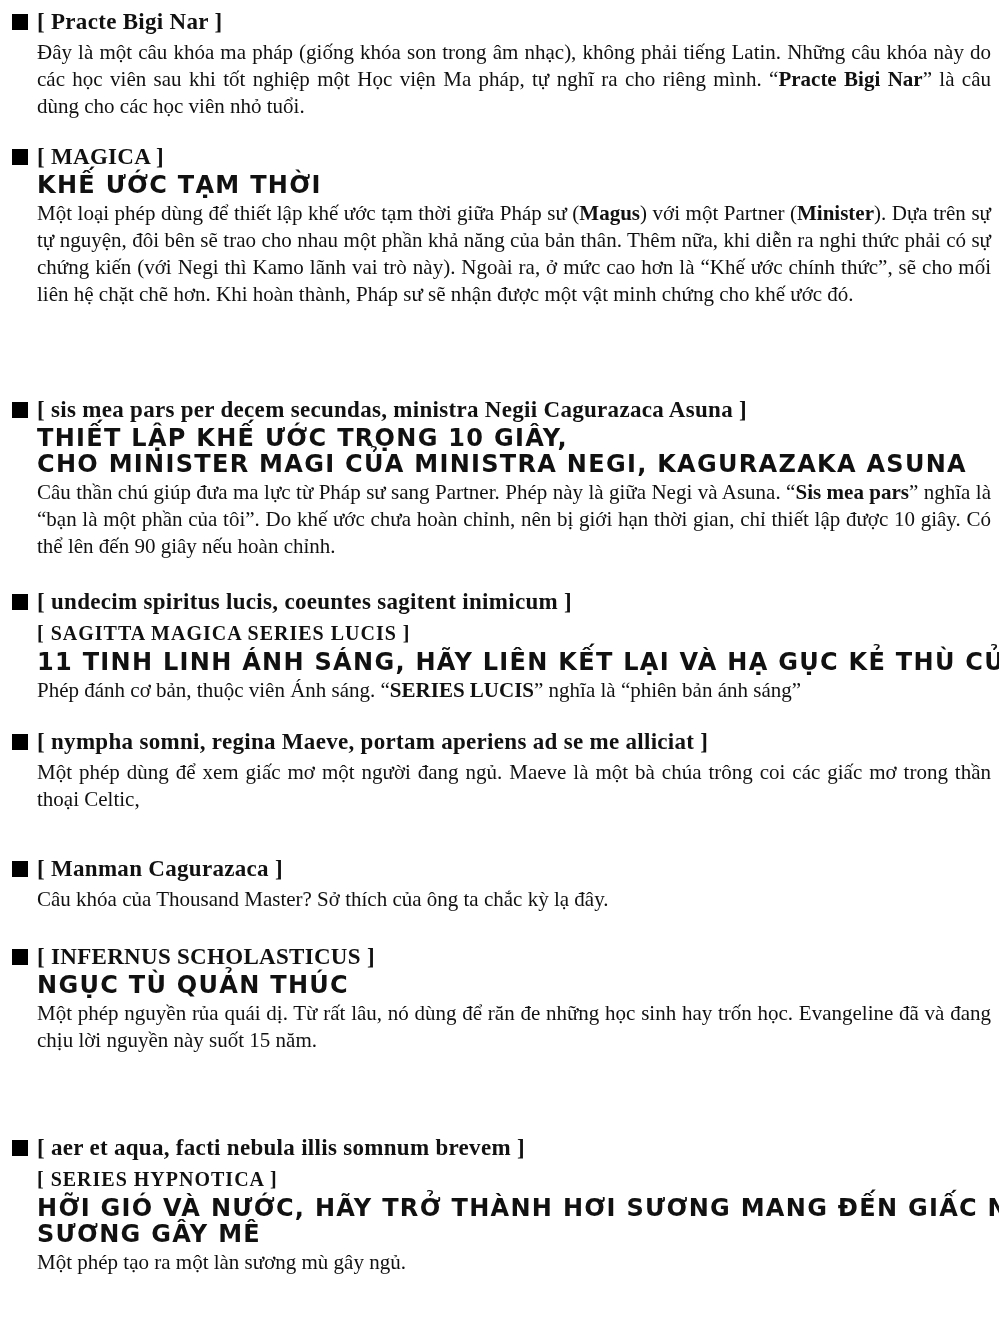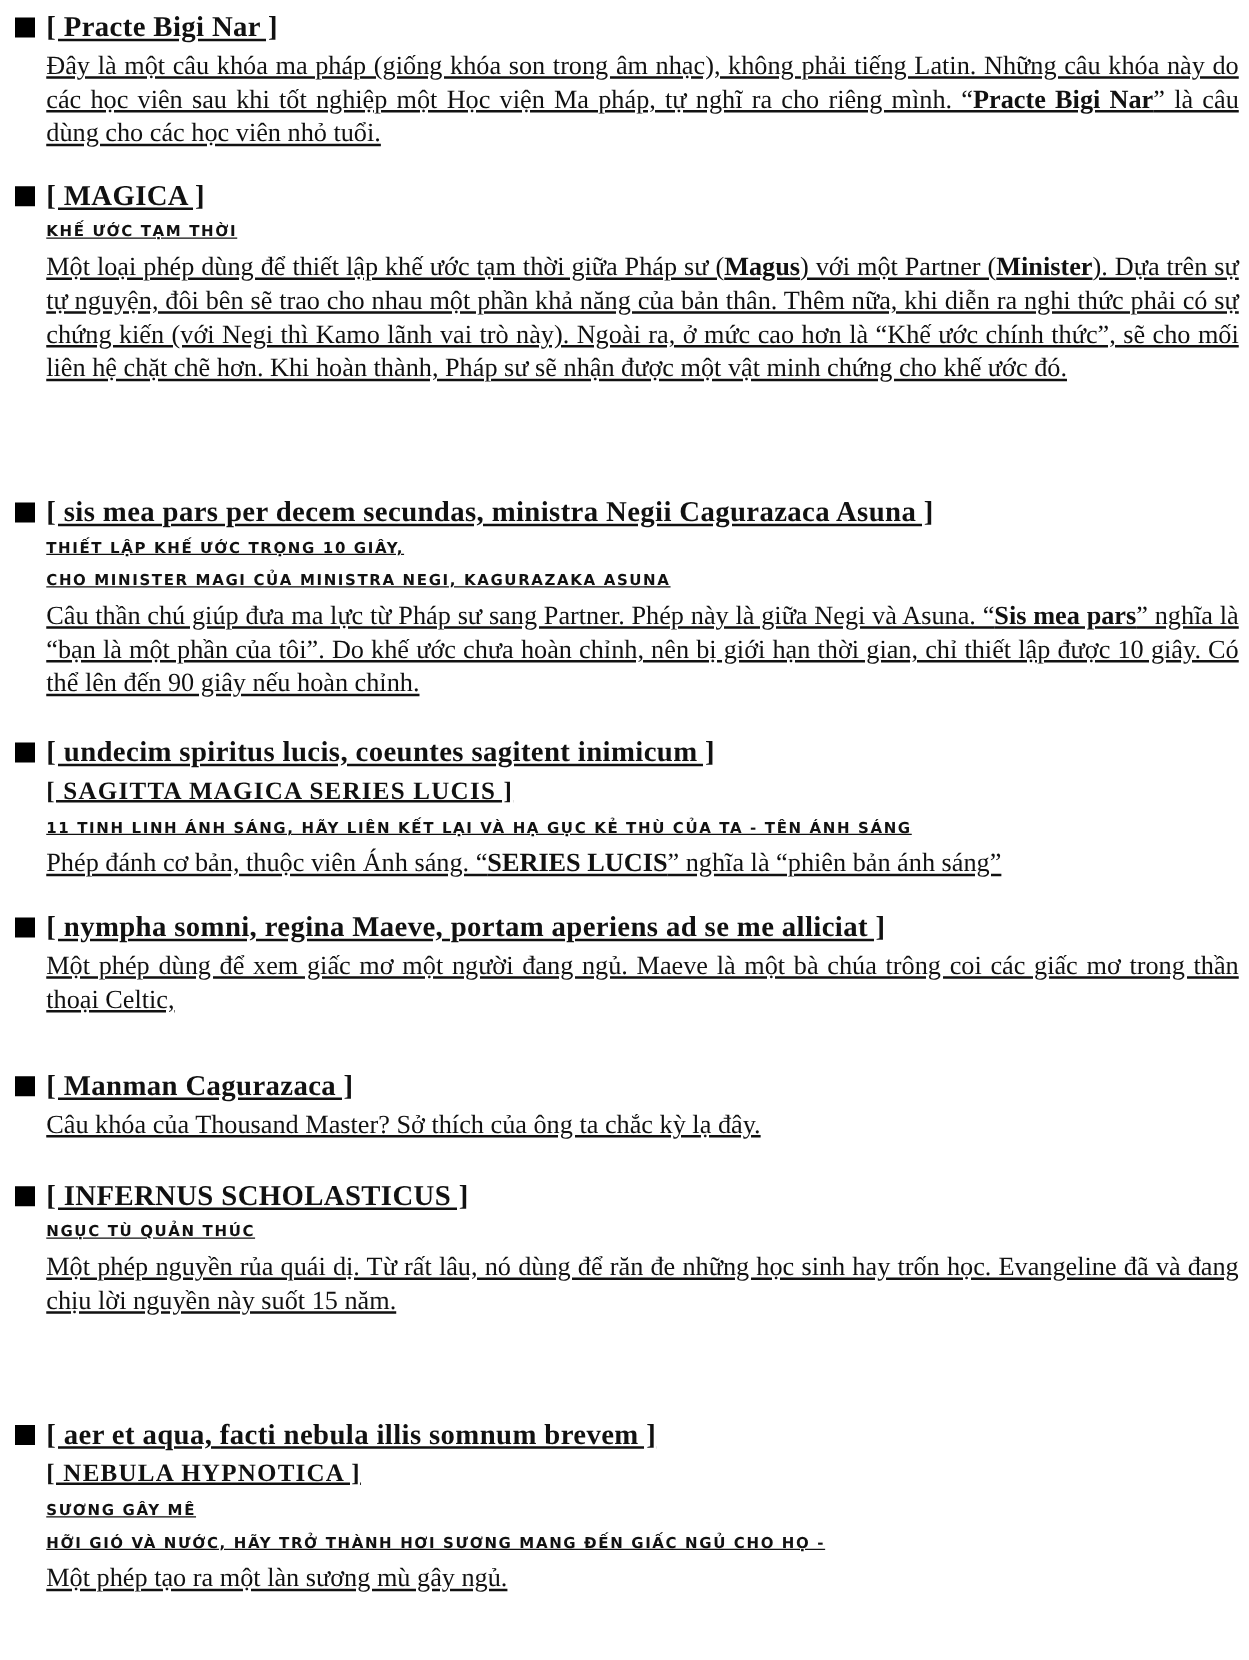--- a/index.html
+++ b/index.html
@@ -10,21 +10,20 @@
   .page {
     position: relative;
     width: 999px;
     height: 1328px;
     overflow: hidden;
     box-sizing: border-box;
     padding: 8px 8px 0 12px;
     background: #ffffff;
     color: #111111;
     font-family: "Liberation Serif", serif;
-    text-decoration: underline;
   }
   .entry { }
   .trow {
     display: flex;
     align-items: flex-start;
   }
   .bullet {
     flex: none;
     width: 16px;
     height: 16px;
@@ -46,21 +45,21 @@
     font-weight: bold;
     font-size: 20px;
     line-height: 30px;
     letter-spacing: 1px;
     white-space: nowrap;
   }
   .subhead {
     margin: 2px 1px 0 25px;
     font-family: "DejaVu Sans", sans-serif;
     font-weight: bold;
-    font-size: 12px;
+    font-size: 24px;
     line-height: 24px;
     letter-spacing: 1.3px;
     white-space: nowrap;
   }
   .body {
     margin: 3px 0 0 25px;
     font-size: 21px;
     line-height: 27px;
     text-align: justify;
   }
@@ -140,19 +139,19 @@
     </div>
     <div class="subhead">NGỤC TÙ QUẢN THÚC</div>
     <p class="body"><span>Một phép nguyền rủa quái dị. Từ rất lâu, nó dùng để răn đe những học sinh hay trốn học. Evangeline đã và đang chịu lời nguyền này suốt 15 năm.</span></p>
   </section>
 
   <section class="entry s8">
     <div class="trow">
       <span class="bullet"></span>
       <h2 class="title">[ aer et aqua, facti nebula illis somnum brevem ]</h2>
     </div>
-    <div class="title2">[ NEBULA HYPNOTICA ]</div>
+    <div class="title2">[ SERIES HYPNOTICA ]</div>
+    <div class="subhead">HỠI GIÓ VÀ NƯỚC, HÃY TRỞ THÀNH HƠI SƯƠNG MANG ĐẾN GIẤC NGỦ CHO HỌ -</div>
     <div class="subhead">SƯƠNG GÂY MÊ</div>
-    <div class="subhead">HỠI GIÓ VÀ NƯỚC, HÃY TRỞ THÀNH HƠI SƯƠNG MANG ĐẾN GIẤC NGỦ CHO HỌ -</div>
     <p class="body"><span>Một phép tạo ra một làn sương mù gây ngủ.</span></p>
   </section>
 
 </div>
 
 </body></html>

